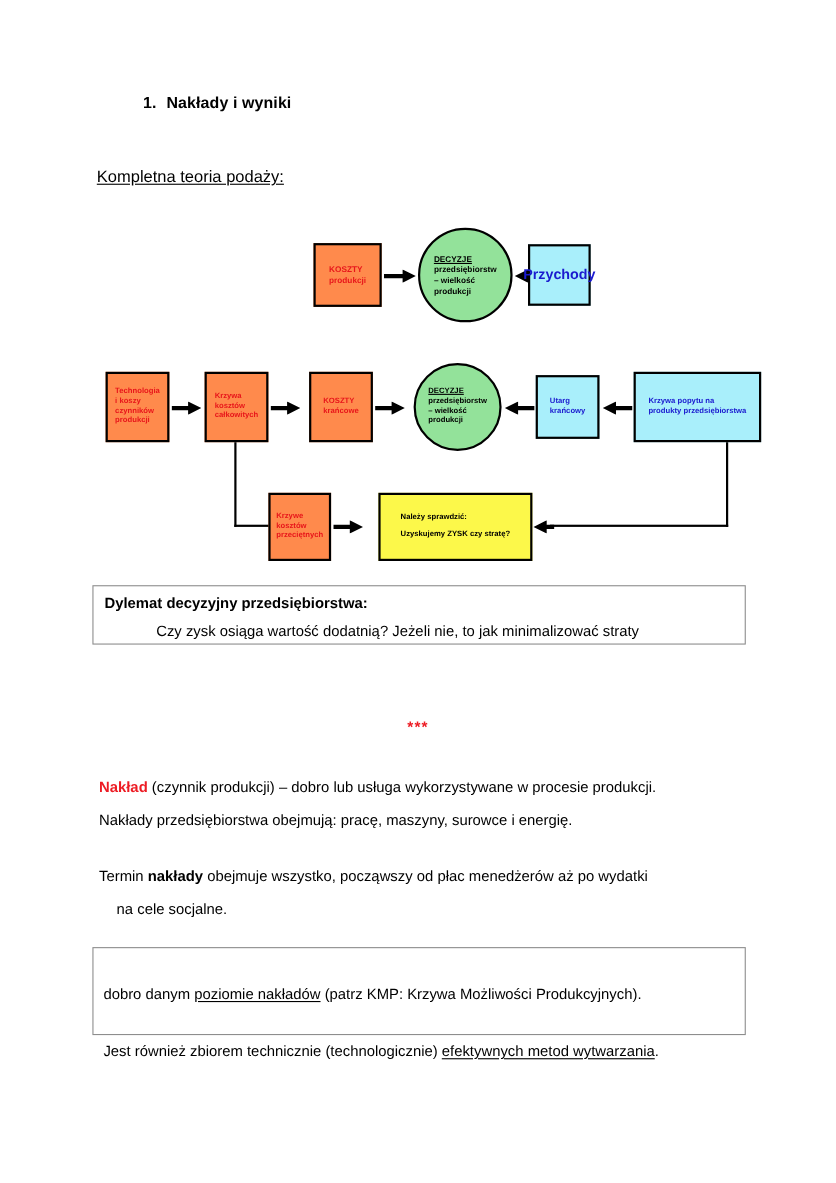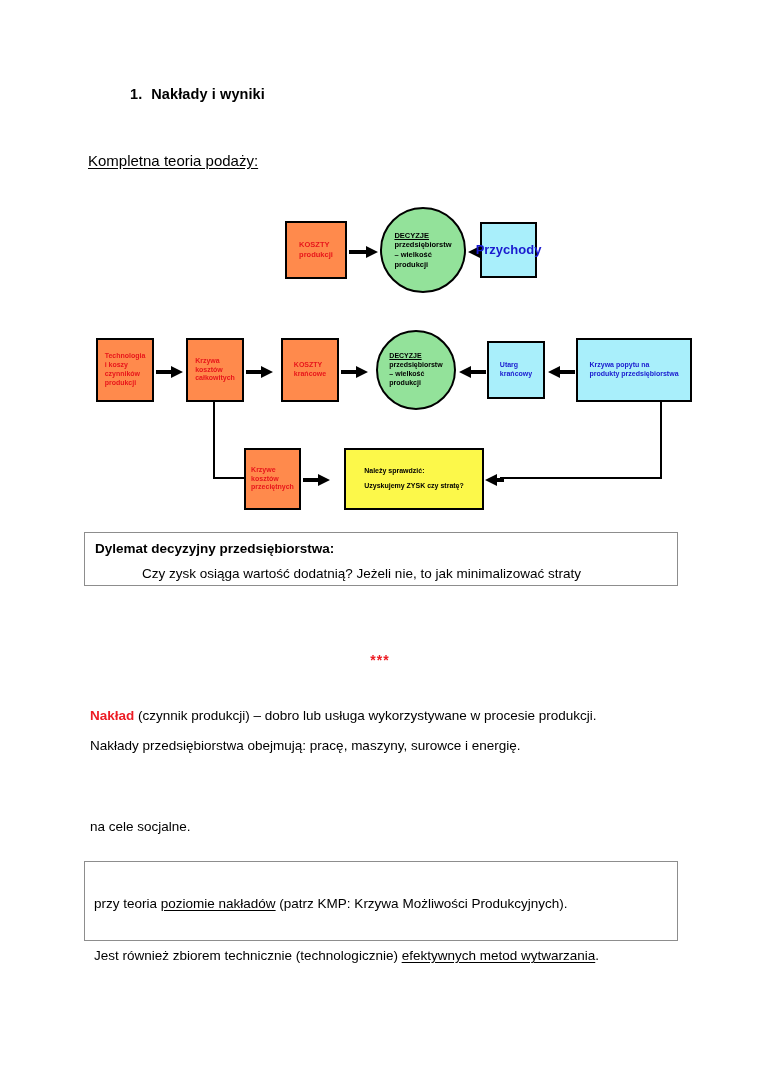--- a/index.html
+++ b/index.html
@@ -279,24 +279,27 @@
     <div class="box-line" style="position:absolute; left:57px; top:34px;">Czy zysk osiąga wartość dodatnią? Jeżeli nie, to jak minimalizować straty</div>
   </div>
 
   <div class="stars">***</div>
 
   <div class="para" style="left:90px; top:738px;">Nakłady przedsiębiorstwa obejmują: pracę, maszyny, surowce i energię.</div>
   <div class="para" style="left:90px; top:708px;">
     <span class="red-bold">Nakład</span><span> (czynnik produkcji) – dobro lub usługa wykorzystywane w procesie produkcji.</span>
   </div>
 
-  <div class="para" style="left:90px; top:819px;">na cele socjalne.</div>
+  <div class="para" style="left:90px; top:789px;">
+    <span>Termin </span><span class="b">nakłady</span><span> obejmuje wszystko, począwszy od płac menedżerów aż po wydatki</span>
+  </div>
+  <div class="para" style="left:106px; top:819px;">na cele socjalne.</div>
 
   <div class="bordered-box" style="left:84px; top:861px; width:594px; height:80px;">
     <div class="box-line" style="position:absolute; left:9px; top:35px;">
-      <span>przy teoria </span><span class="u">poziomie nakładów</span><span> (patrz KMP: Krzywa Możliwości Produkcyjnych).</span>
+      <span>dobro danym </span><span class="u">poziomie nakładów</span><span> (patrz KMP: Krzywa Możliwości Produkcyjnych).</span>
     </div>
     <div class="box-line" style="position:absolute; left:9px; top:75px;margin-top:12px;">
       <span>Jest również zbiorem technicznie (technologicznie) </span><span class="u">efektywnych metod wytwarzania</span><span>.</span>
     </div>
   </div>
 
 </div>
 
 </body></html>

